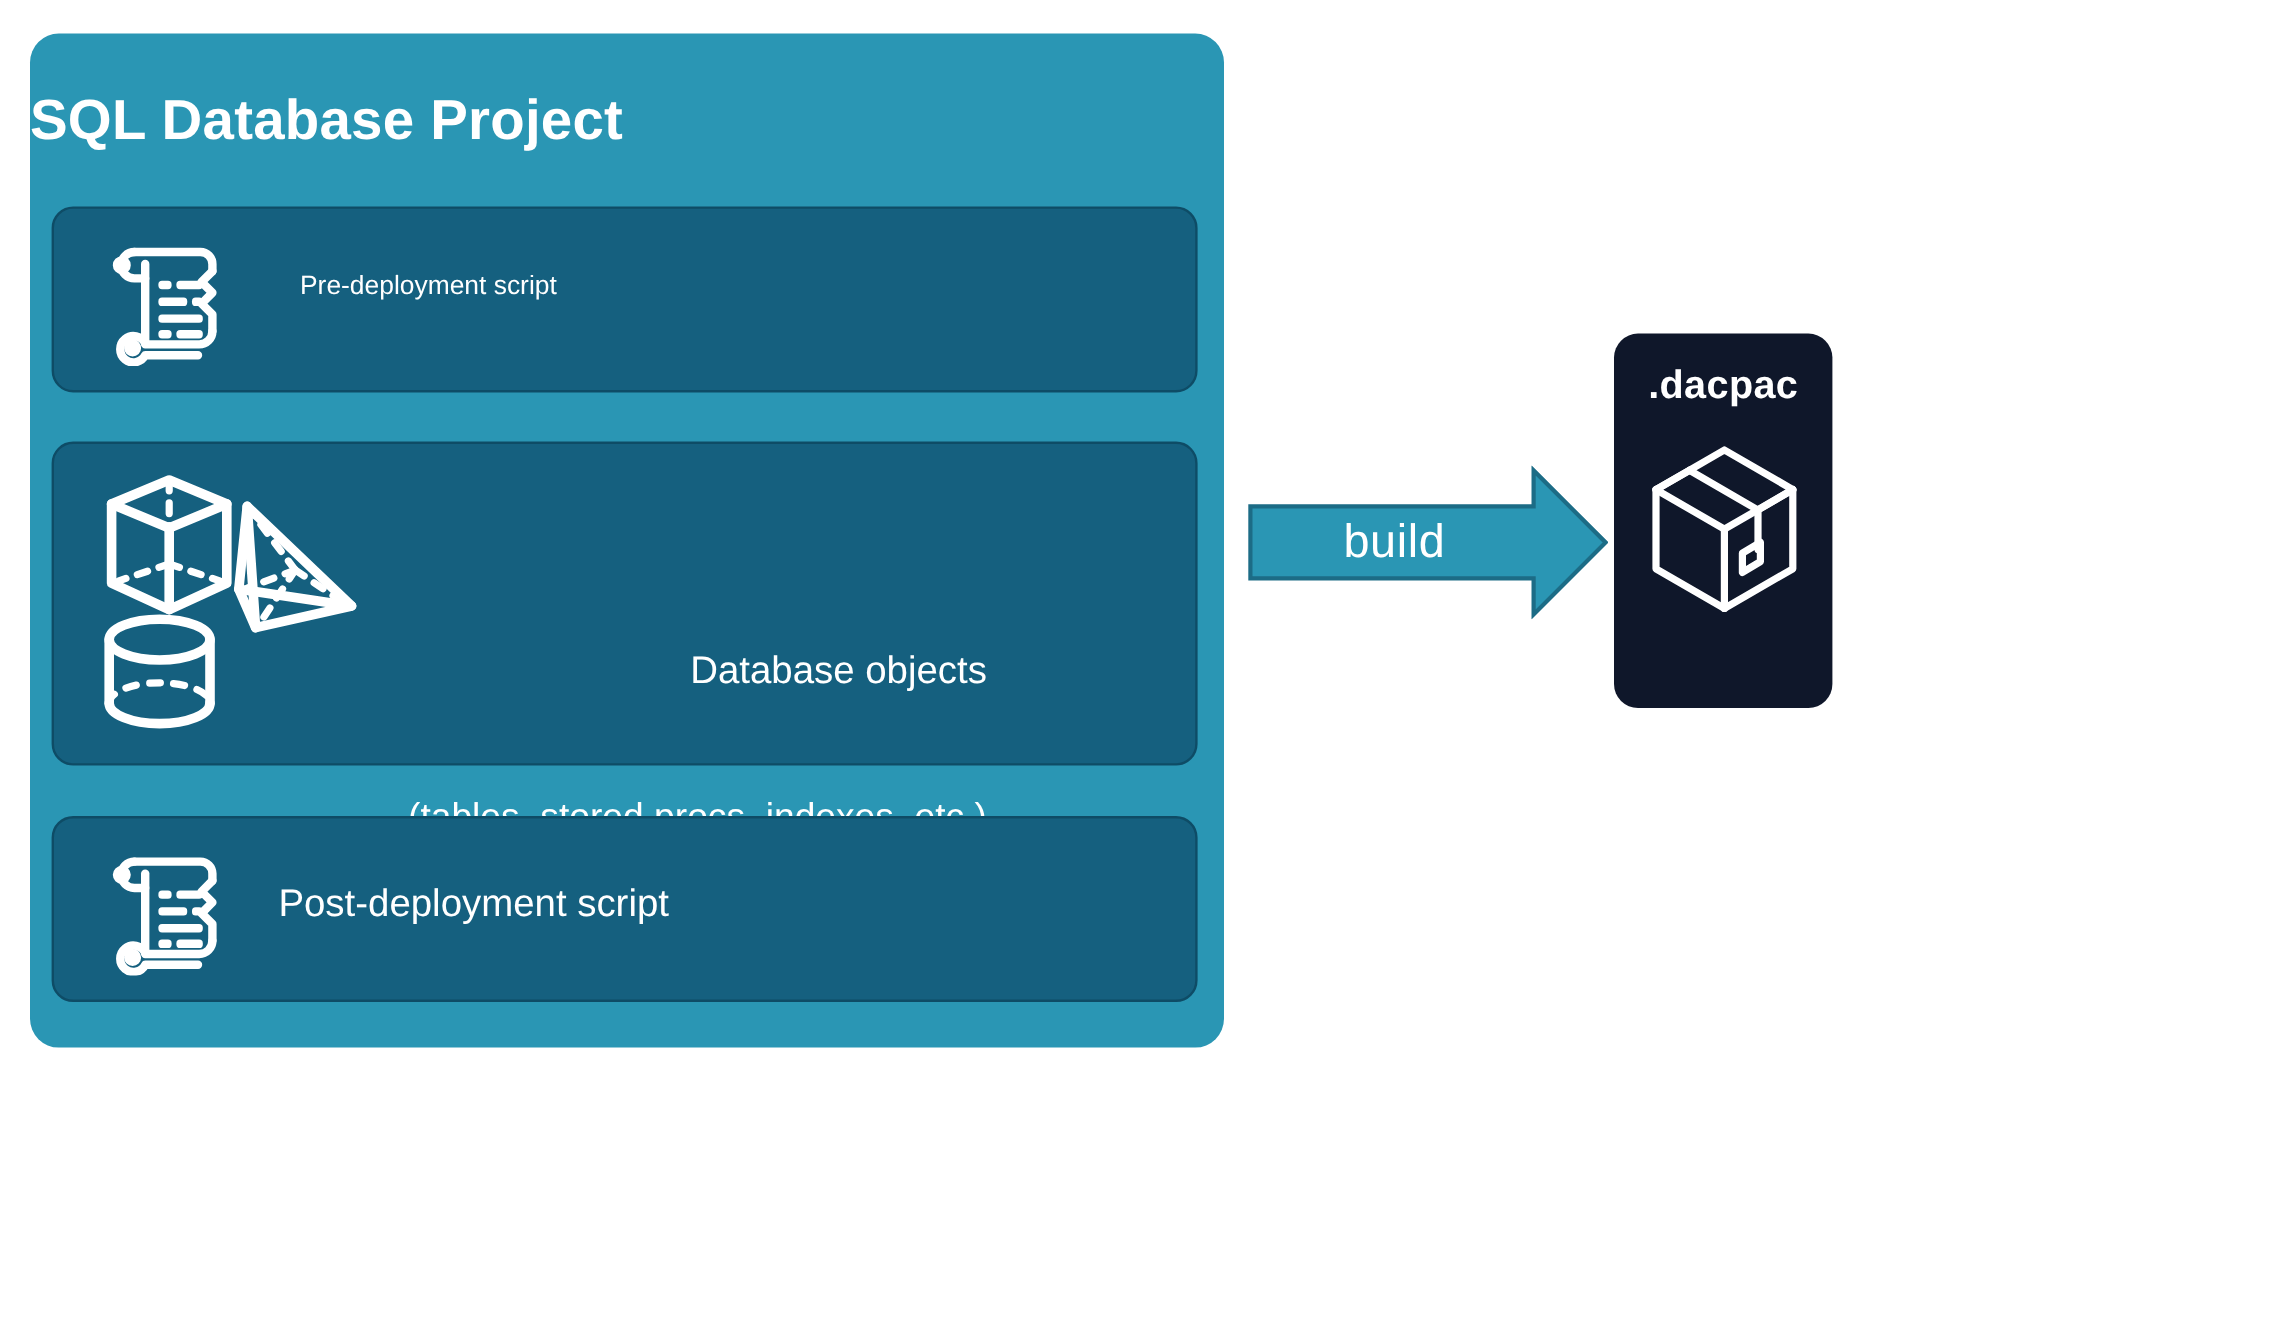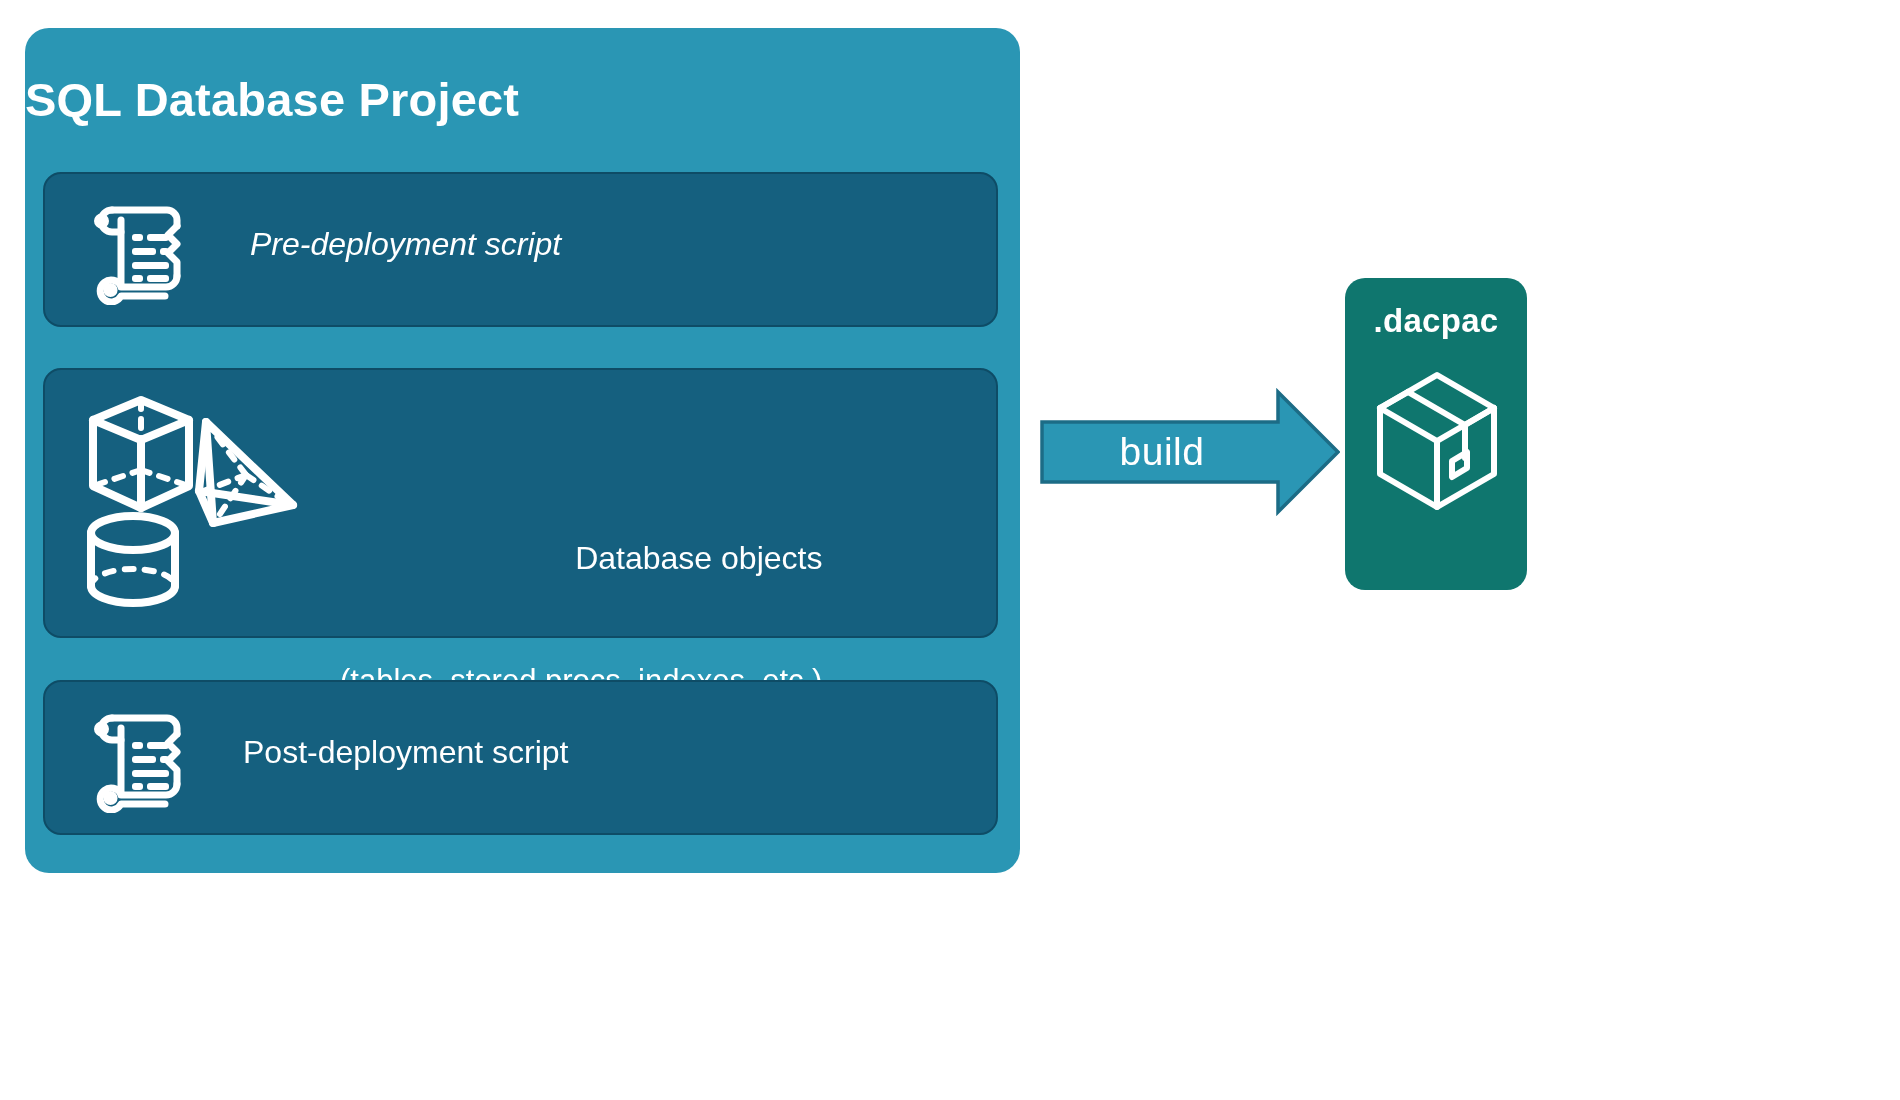--- a/index.html
+++ b/index.html
@@ -26,42 +26,42 @@
     box-sizing:border-box;
   }
   .row-pre{top:144px;height:155px;}
   .row-objects{top:340px;height:270px;text-align:right;}
   .row-post{top:652px;height:155px;}
 
   .row-label{
     position:absolute;color:#ffffff;font-weight:400;
     line-height:1.28;white-space:pre;
   }
-  .label-pre{left:205px;top:50px;font-size:32px;font-style:italic;}
-  .label-post{left:198px;top:50px;font-size:32px;}
+  .label-pre{left:205px;top:50px;font-size:22px;}
+  .label-post{left:187px;top:50px;font-size:32px;}
   .label-objects{left:295px;top:86px;font-size:32px;}
   .label-objects .ln2{font-size:31px;}
 
   .icon-slot{position:absolute;}
   .icon-scroll{left:36px;top:26px;width:110px;height:105px;}
   .icon-shapes{left:30px;top:22px;width:235px;height:225px;}
 
   
   .build-arrow{position:absolute;left:1040px;top:388px;width:300px;height:128px;}
   .build-text{
     position:absolute;left:1040px;top:388px;width:250px;height:128px;
     display:flex;align-items:center;justify-content:center;
     color:#ffffff;font-size:39px;font-weight:normal;letter-spacing:.5px;
     padding-right:6px;box-sizing:border-box;
   }
 
   
   .dacpac-card{
     position:absolute;left:1345px;top:278px;width:182px;height:312px;
-    background:#0f766e;border-radius:20px;
+    background:#0f172a;border-radius:20px;
   }
   .dacpac-title{
     position:absolute;left:0;top:24px;width:182px;text-align:center;
     color:#ffffff;font-size:33px;font-weight:bold;letter-spacing:.3px;
   }
   .dacpac-icon{position:absolute;left:27px;top:88px;width:130px;height:150px;}
 </style>
 </head>
 <body>
 

